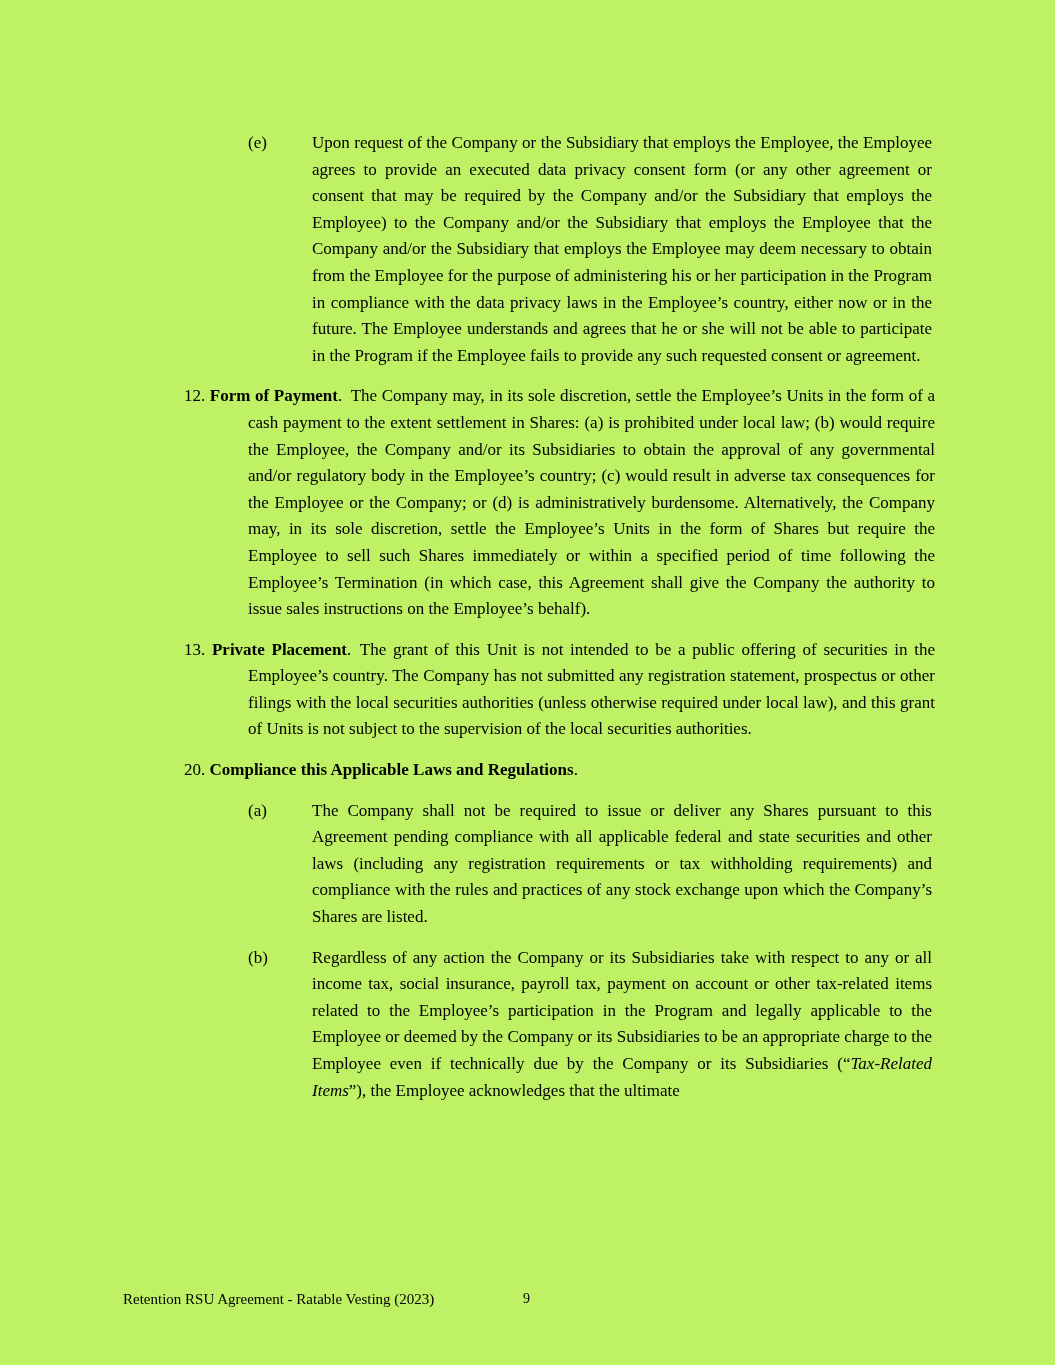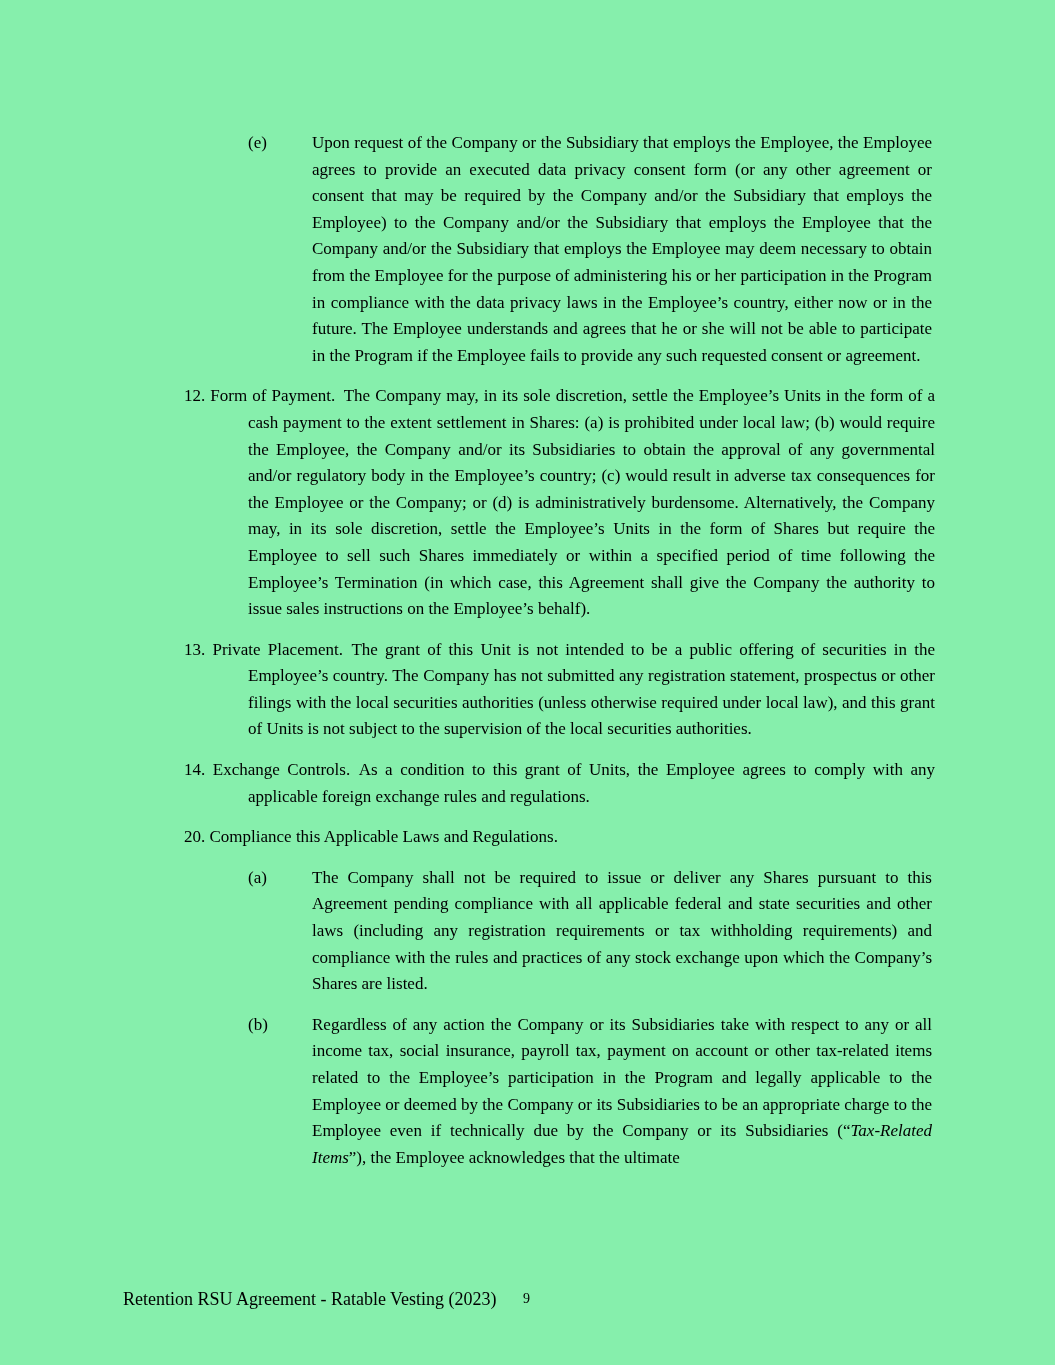--- a/index.html
+++ b/index.html
@@ -4,21 +4,21 @@
 <style>
   html, body {
     margin: 0;
     padding: 0;
     background: #ffffff;
   }
   .page {
     position: relative;
     width: 1055px;
     height: 1365px;
-    background: #86efac;
+    background: #bef264;
     color: #000000;
     font-family: "Liberation Serif", serif;
     font-size: 17px;
     line-height: 26.6px;
     box-sizing: border-box;
     padding-top: 130px;
     overflow: hidden;
   }
   .para {
     text-align: justify;
@@ -27,27 +27,27 @@
   }
   .para.lettered {
     margin-left: 312px;
     margin-right: 123px;
   }
   .list-label {
     display: inline-block;
     width: 64px;
     text-indent: 0;
   }
-  .bold { font-weight: normal; }
+  .bold { font-weight: bold; }
   .italic { font-style: italic; }
   .footer-left {
     position: absolute;
     left: 123px;
     top: 1290px;
-    font-size: 18px;
+    font-size: 15px;
     line-height: 18px;
   }
   .footer-page {
     position: absolute;
     left: 523px;
     top: 1290px;
     font-size: 14px;
     line-height: 18px;
   }
 </style>
@@ -55,21 +55,20 @@
 <body>
 
 <div class="page">
 
   <p class="para lettered"><span class="list-label">(e)</span><span>Upon request of the Company or the Subsidiary that employs the Employee, the Employee agrees to provide an executed data privacy consent form (or any other agreement or consent that may be required by the Company and/or the Subsidiary that employs the Employee) to the Company and/or the Subsidiary that employs the Employee that the Company and/or the Subsidiary that employs the Employee may deem necessary to obtain from the Employee for the purpose of administering his or her participation in the Program in compliance with the data privacy laws in the Employee’s country, either now or in the future. The Employee understands and agrees that he or she will not be able to participate in the Program if the Employee fails to provide any such requested consent or agreement.</span></p>
 
   <p class="para"><span>12.</span> <span class="bold">Form of Payment</span><span>. </span><span>The Company may, in its sole discretion, settle the Employee’s Units in the form of a cash payment to the extent settlement in Shares: (a) is prohibited under local law; (b) would require the Employee, the Company and/or its Subsidiaries to obtain the approval of any governmental and/or regulatory body in the Employee’s country; (c) would result in adverse tax consequences for the Employee or the Company; or (d) is administratively burdensome.  Alternatively, the Company may, in its sole discretion, settle the Employee’s Units in the form of Shares but require the Employee to sell such Shares immediately or within a specified period of time following the Employee’s Termination (in which case, this Agreement shall give the Company the authority to issue sales instructions on the Employee’s behalf).</span></p>
 
   <p class="para"><span>13.</span> <span class="bold">Private Placement</span><span>. </span><span>The grant of this Unit is not intended to be a public offering of securities in the Employee’s country.  The Company has not submitted any registration statement, prospectus or other filings with the local securities authorities (unless otherwise required under local law), and this grant of Units is not subject to the supervision of the local securities authorities.</span></p>
 
-  <p class="para"><span>14.</span> <span class="bold">Exchange Controls</span><span>. </span><span>As a condition to this grant of Units, the Employee agrees to comply with any applicable foreign exchange rules and regulations.</span></p>
 
   <p class="para"><span>20.</span> <span class="bold">Compliance this Applicable Laws and Regulations</span><span>.</span></p>
 
   <p class="para lettered"><span class="list-label">(a)</span><span>The Company shall not be required to issue or deliver any Shares pursuant to this Agreement pending compliance with all applicable federal and state securities and other laws (including any registration requirements or tax withholding requirements) and compliance with the rules and practices of any stock exchange upon which the Company’s Shares are listed.</span></p>
 
   <p class="para lettered"><span class="list-label">(b)</span><span>Regardless of any action the Company or its Subsidiaries take with respect to any or all income tax, social insurance, payroll tax, payment on account or other tax-related items related to the Employee’s participation in the Program and legally applicable to the Employee or deemed by the Company or its Subsidiaries to be an appropriate charge to the Employee even if technically due by the Company or its Subsidiaries (“</span><span class="italic">Tax-Related Items</span><span>”), the Employee acknowledges that the ultimate</span></p>
 
   <span class="footer-left">Retention RSU Agreement - Ratable Vesting (2023)</span>
   <span class="footer-page">9</span>
 

